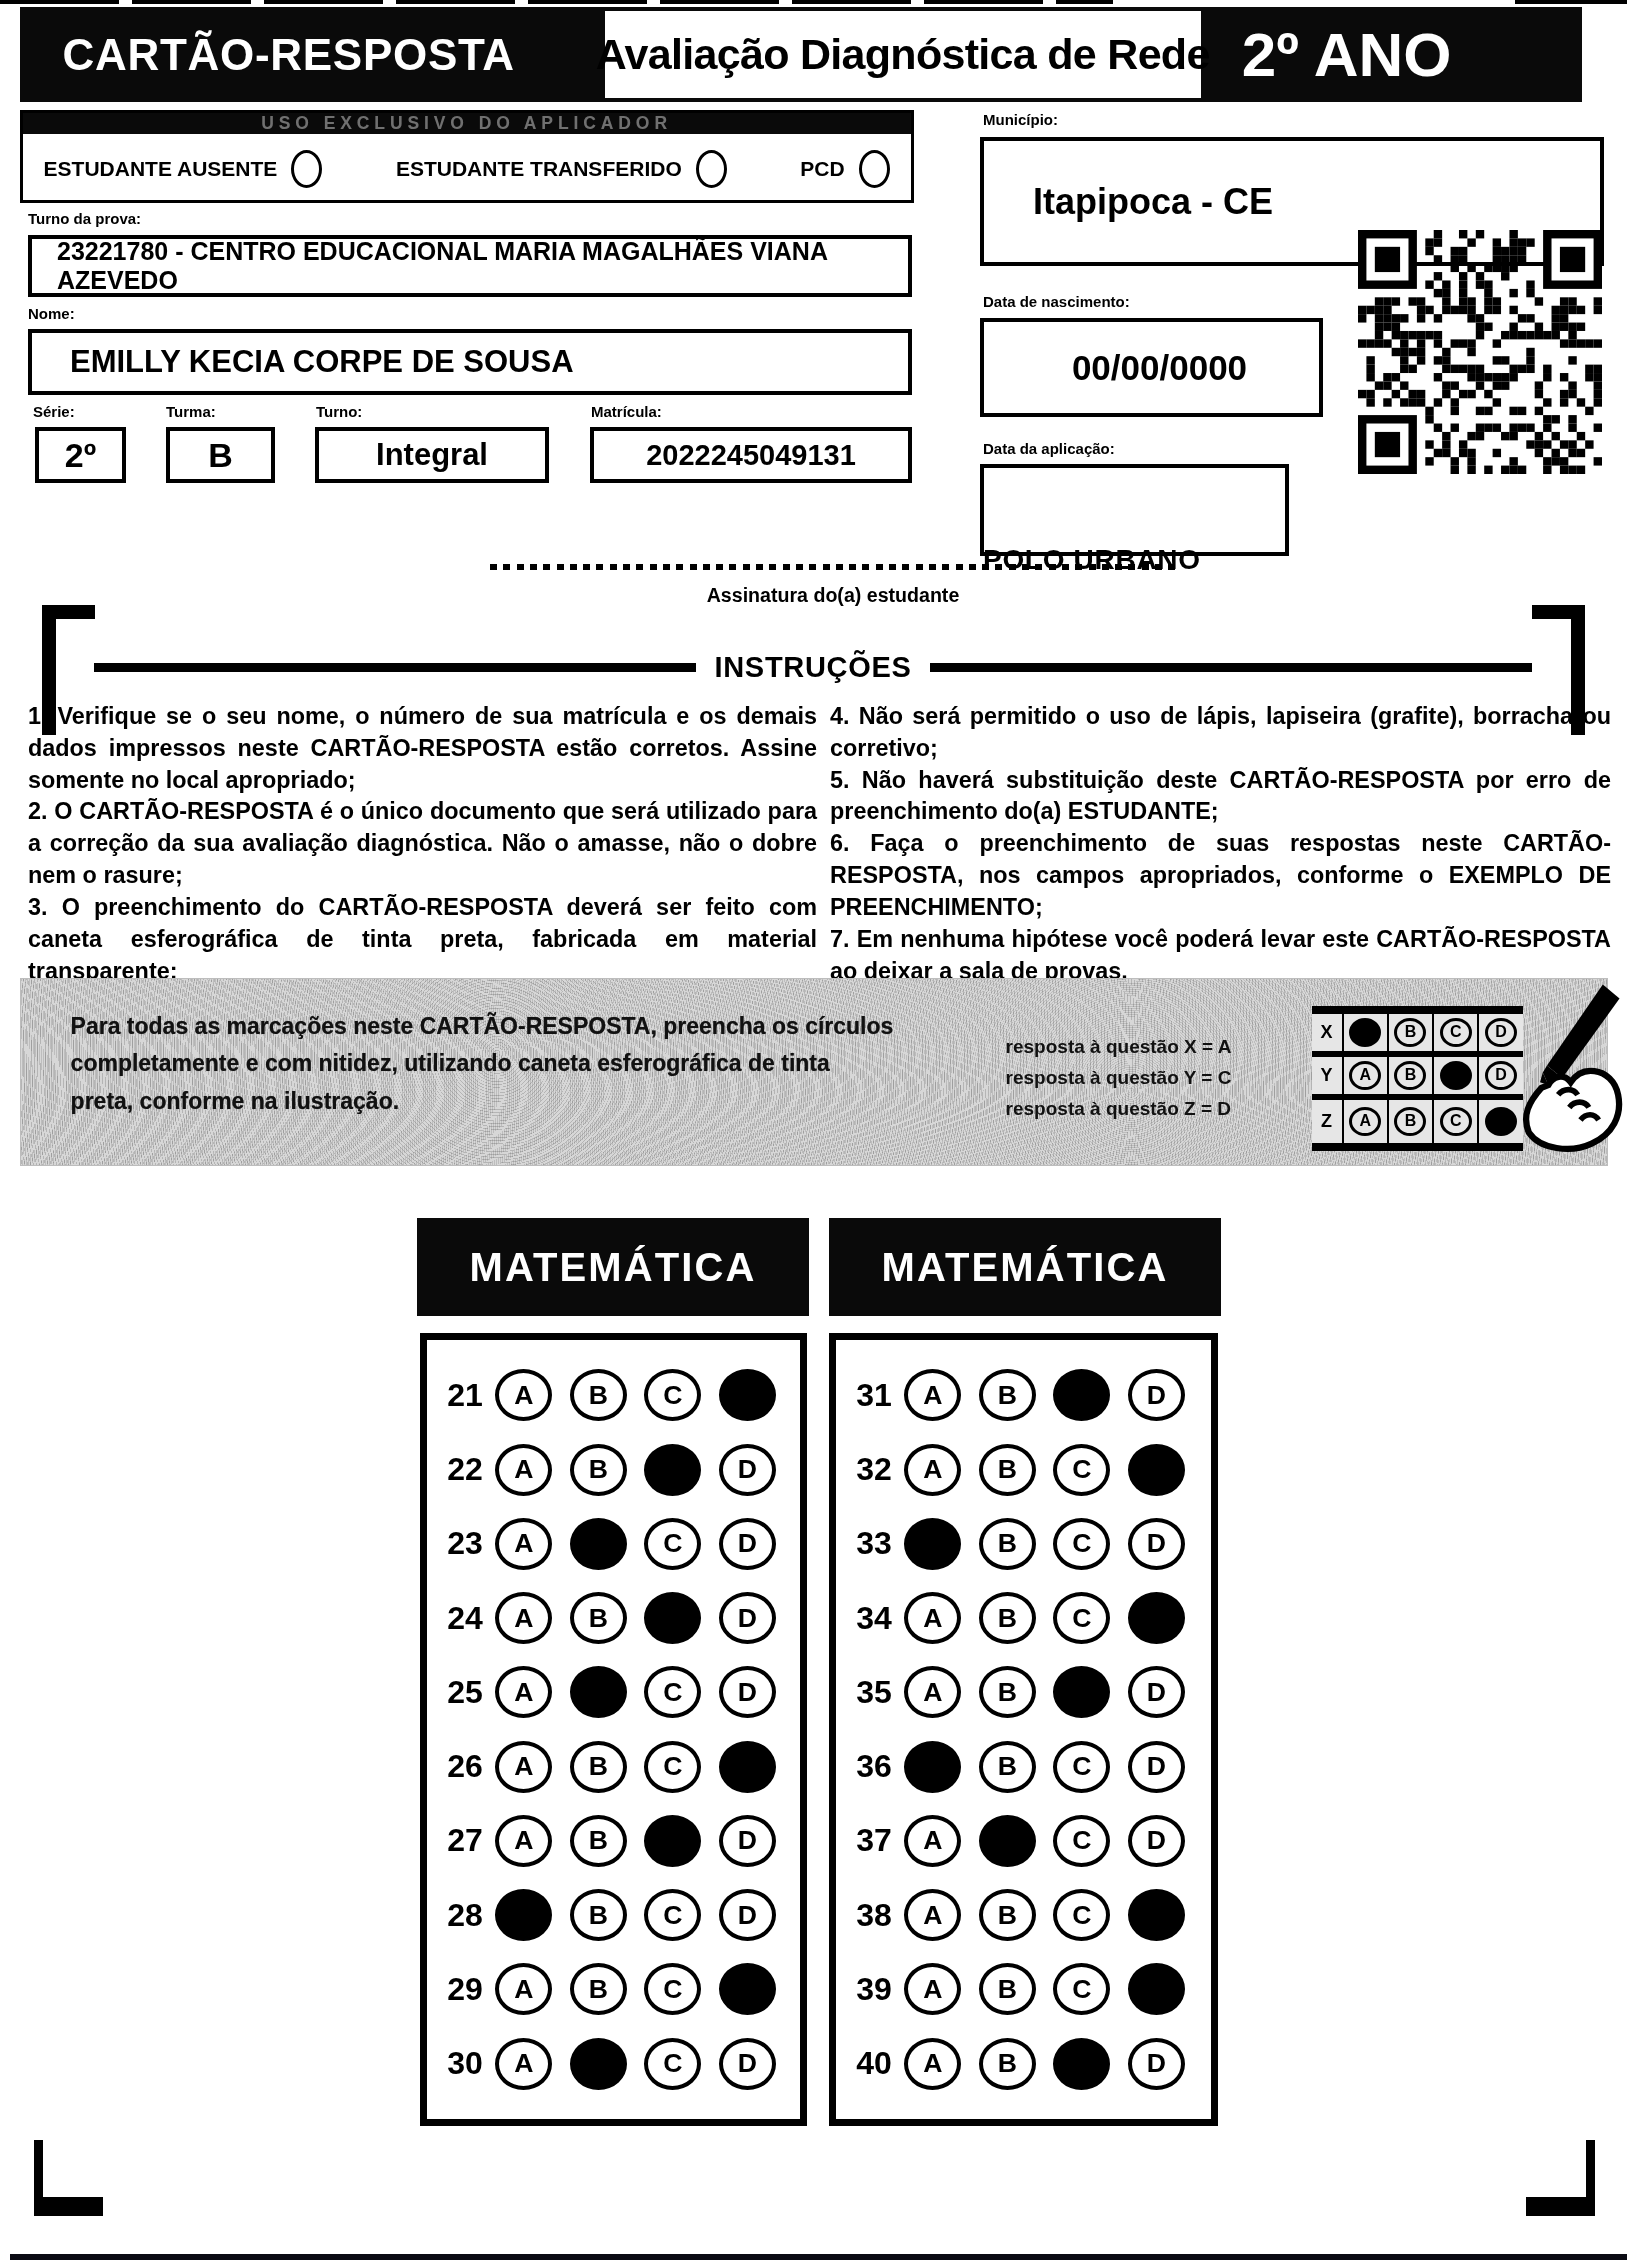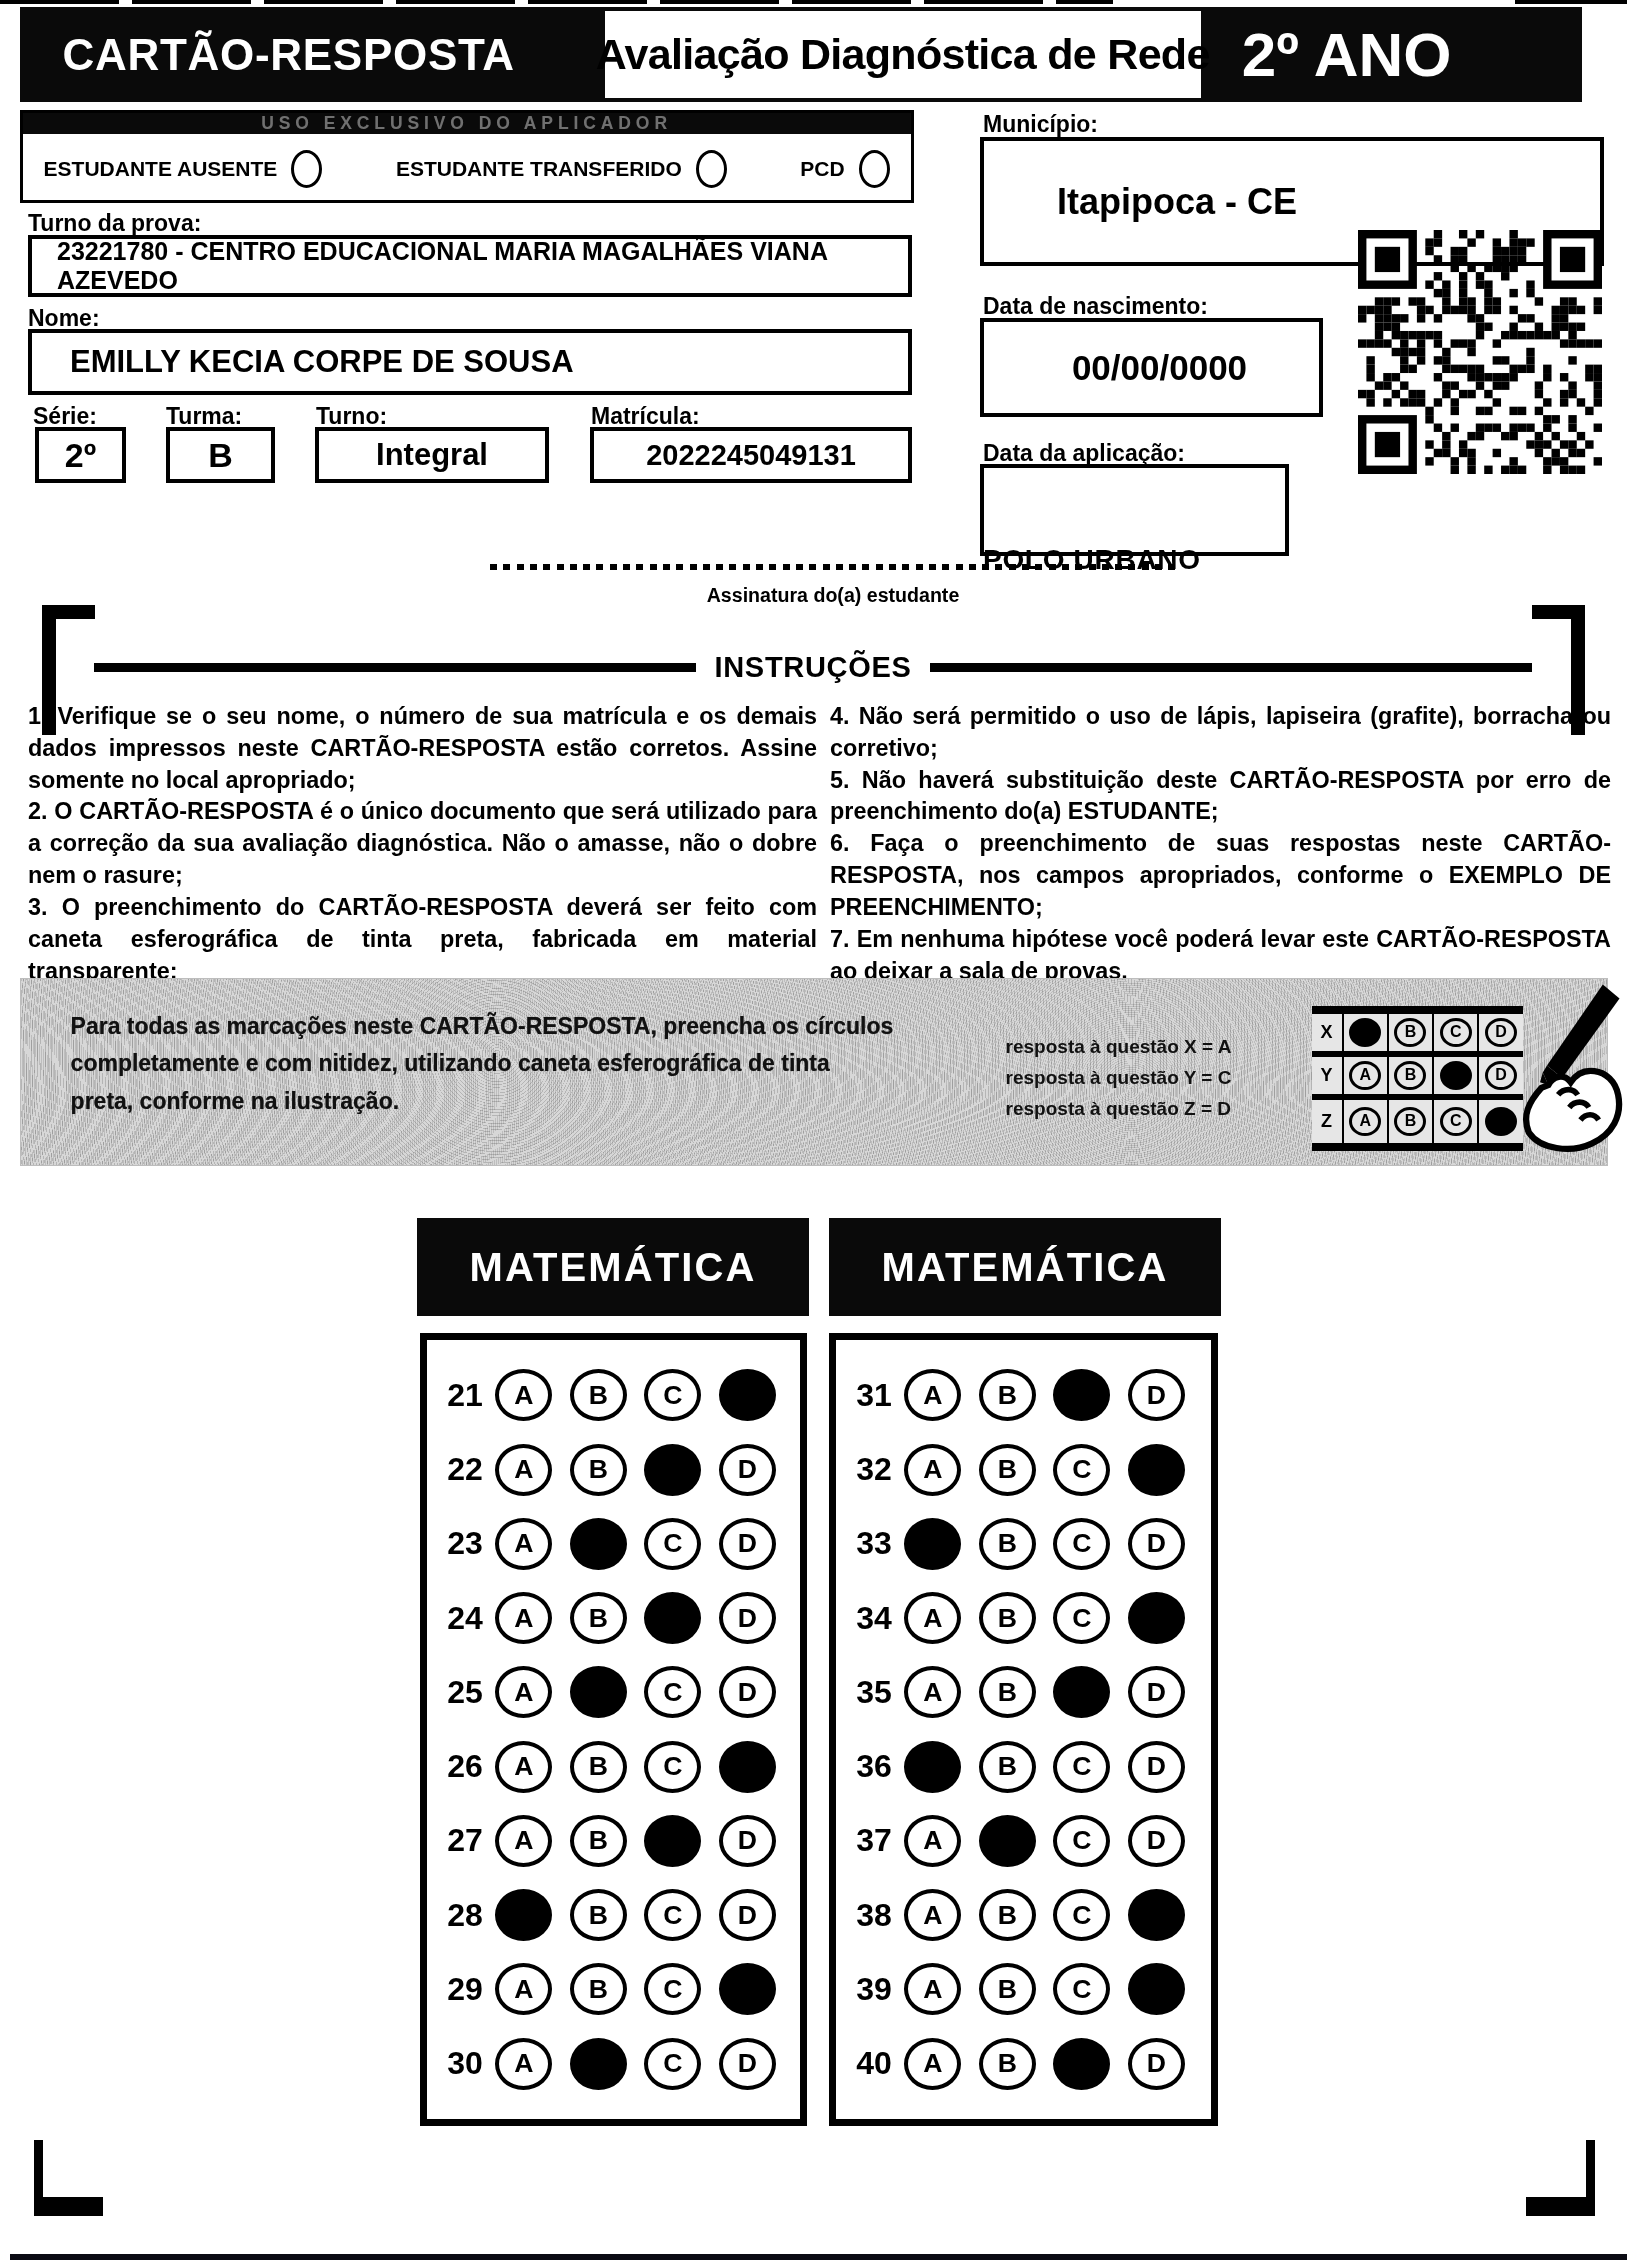--- a/index.html
+++ b/index.html
@@ -31,30 +31,30 @@
   .applicator{position:absolute;left:19.6px;top:110px;width:894px;height:93px;border:3.5px solid #000;
     display:flex;flex-direction:column;}
   .applicator-header{height:35px;background:#0a0a0a;display:flex;align-items:center;justify-content:center;}
   .applicator-header span{color:rgba(255,255,255,.42);font-size:17.5px;font-weight:700;letter-spacing:4.9px;}
   .applicator-body{flex:1;display:flex;align-items:center;justify-content:space-between;padding:16px 21px;}
   .chk-item{display:flex;align-items:center;gap:14px;}
   .chk-label{font-size:21px;font-weight:700;white-space:nowrap;}
   .chk-circle{width:31px;height:38px;border:3.5px solid #000;border-radius:50%;background:#fff;flex:none;}
 
   
-  .lbl{position:absolute;font-size:23px;font-weight:700;white-space:nowrap;}
+  .lbl{position:absolute;font-size:15px;font-weight:700;white-space:nowrap;}
   .fbox{position:absolute;border:4.2px solid #000;background:#fff;display:flex;align-items:center;font-weight:700;}
   #box-local{left:28px;top:235px;width:884px;height:62px;padding-left:25px;font-size:25px;}
   #box-nome{left:28px;top:329px;width:884px;height:66px;padding-left:38px;font-size:31px;}
   .small-box{justify-content:center;font-size:34px;}
   #box-serie{left:35px;top:427px;width:91px;height:56px;}
   #box-turma{left:166px;top:427px;width:109px;height:56px;}
   #box-turno{left:315px;top:427px;width:234px;height:56px;font-size:31px;}
   #box-matricula{left:590px;top:427px;width:322px;height:56px;font-size:29px;}
-  #box-municipio{left:980px;top:137px;width:624px;height:129px;border-width:4.9px;padding-left:73px;font-size:36px;}
+  #box-municipio{left:980px;top:137px;width:624px;height:129px;border-width:4.9px;padding-left:49px;font-size:36px;}
   #box-nascimento{left:980px;top:318px;width:343px;height:99px;border-width:4.9px;justify-content:center;font-size:35px;padding-left:16px;}
   #box-aplicacao{left:980px;top:464px;width:309px;height:92px;border-width:4.9px;}
   #polo{position:absolute;left:983px;top:544px;font-size:28px;font-weight:700;letter-spacing:0.7px;}
 
   
   #qr{position:absolute;left:1358px;top:230px;width:244px;height:244px;}
 
   
   #sig-line{position:absolute;left:490px;top:564px;width:686px;height:6.3px;
     background:repeating-linear-gradient(90deg,#000 0 7px,transparent 7px 13.3px);}

